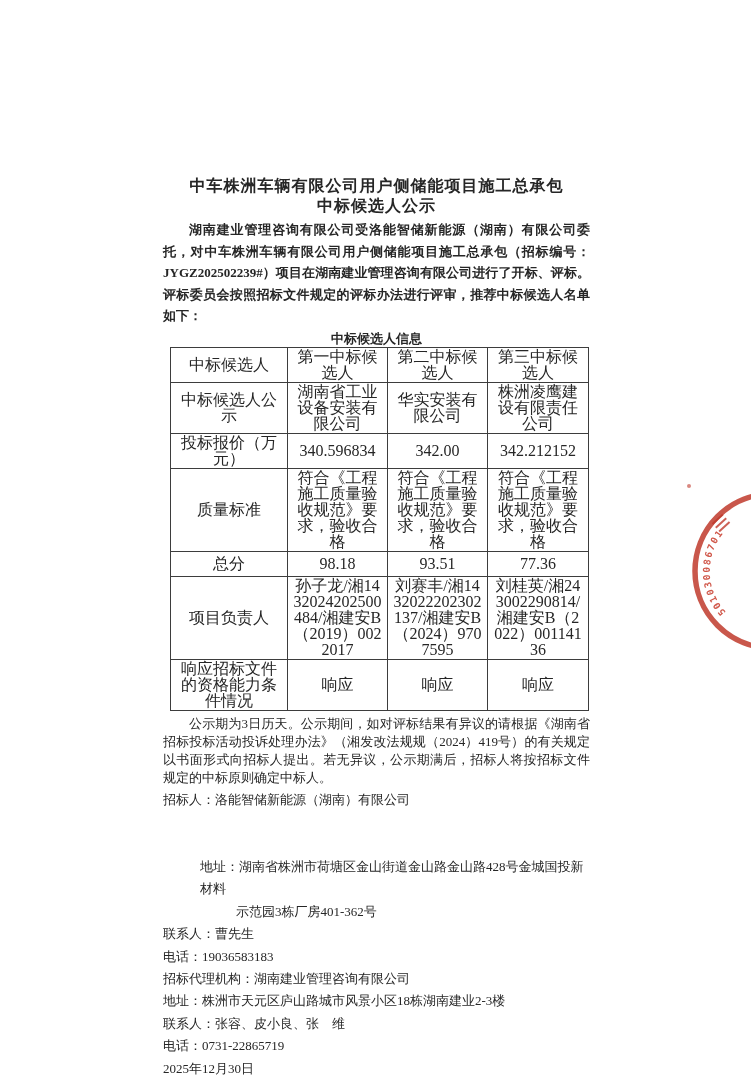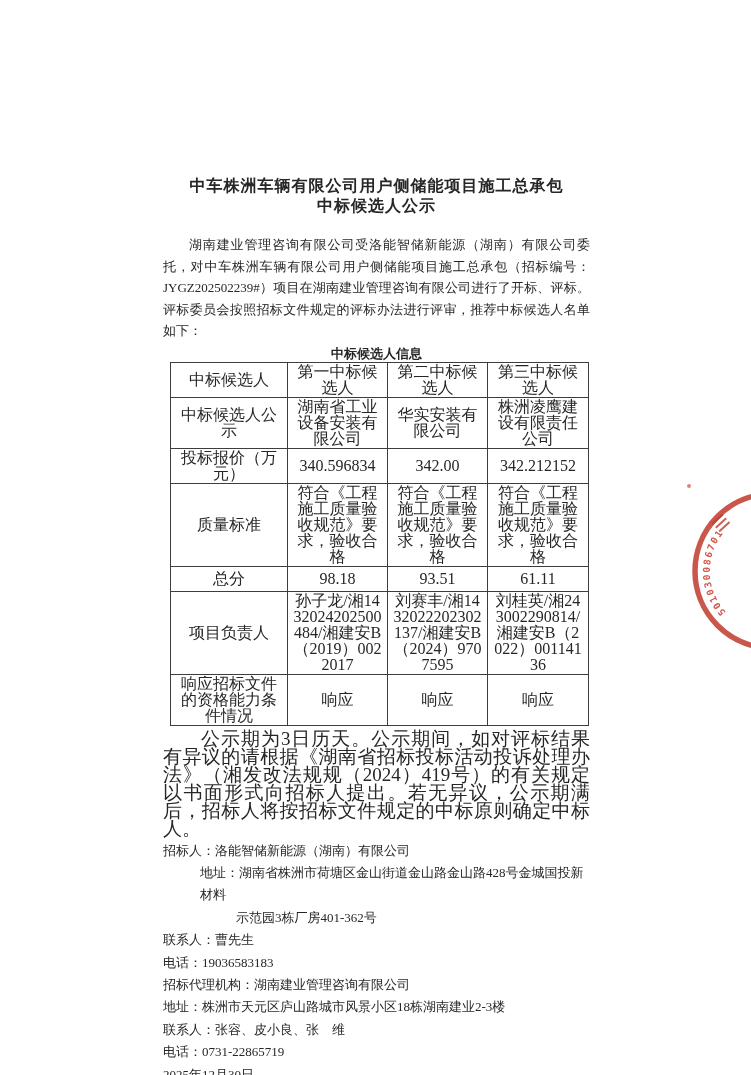--- a/index.html
+++ b/index.html
@@ -11,38 +11,38 @@
   }
   .page {
     position:relative; width:751px; height:1075px;
     background:#ffffff; overflow:hidden;
   }
   .content { position:absolute; left:163px; top:176px; width:427px; }
 
   .doc-title { margin:0; font-size:16px; font-weight:bold; text-align:center; line-height:20px; letter-spacing:1px;font-family:Liberation Serif, serif; }
   .doc-title span { display:block; }
 
-  .intro { margin:18px 0 0 0; font-size:13px; line-height:21.5px; text-align:justify; text-indent:2em; }
+  .intro { margin:3px 0 0 0; font-size:13px; line-height:21.5px; text-align:justify; text-indent:2em;font-weight:bold; }
 
   .table-caption { font-size:13px; font-weight:bold; text-align:center; line-height:13px; margin-top:5px; }
 
   table.bid { border-collapse:collapse; table-layout:fixed; width:418px; margin-left:7px; margin-top:2px; font-size:16px; }
   table.bid td {
     border:1px solid #3d3d3d; text-align:center; vertical-align:middle;
     padding:1px 5px; line-height:16px; word-break:break-all;
   }
   col.c1 { width:117px; } col.c2 { width:100px; } col.c3 { width:100px; } col.c4 { width:101px; }
   tr.r1 { height:32px; } tr.r2 { height:44px; } tr.r3 { height:23px; } tr.r4 { height:53px; }
   tr.r5 { height:24px; } tr.r6 { height:25px; } tr.r7 { height:71px; } tr.r8 { height:42px; }
 
-  .notice { margin:4px 0 0 0; font-size:19px; line-height:18px; text-align:justify; text-indent:2em; }
+  .notice { margin:4px 0 0 0; font-size:13px; line-height:18px; text-align:justify; text-indent:2em; }
 
   .footer { margin-top:2px; font-size:13px; line-height:22.4px; }
   .f-line { white-space:pre-wrap; }
-  .f-line.indent-1 { padding-left:37px; }
+  .f-line.indent-1 { padding-left:37px;margin-top:45px; }
   .f-line.indent-2 { padding-left:73px; }
 
   .seal { position:absolute; left:640px; top:440px; width:111px; height:250px; pointer-events:none; }
 </style>
 </head>
 <body>
 
 <div class="page">
   <div class="content">
 
@@ -84,21 +84,21 @@
       <tr class="r4">
         <td>质量标准</td>
         <td>符合《工程施工质量验收规范》要求，验收合格</td>
         <td>符合《工程施工质量验收规范》要求，验收合格</td>
         <td>符合《工程施工质量验收规范》要求，验收合格</td>
       </tr>
       <tr class="r6">
         <td>总分</td>
         <td>98.18</td>
         <td>93.51</td>
-        <td>61.11</td>
+        <td>77.36</td>
       </tr>
       <tr class="r7">
         <td>项目负责人</td>
         <td>孙子龙/湘1432024202500484/湘建安B（2019）0022017</td>
         <td>刘赛丰/湘1432022202302137/湘建安B（2024）9707595</td>
         <td>刘桂英/湘243002290814/湘建安B（2022）00114136</td>
       </tr>
       <tr class="r8">
         <td>响应招标文件的资格能力条件情况</td>
         <td>响应</td>

